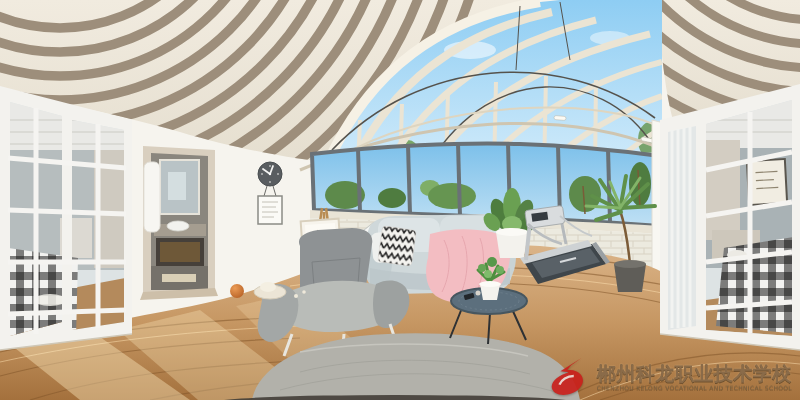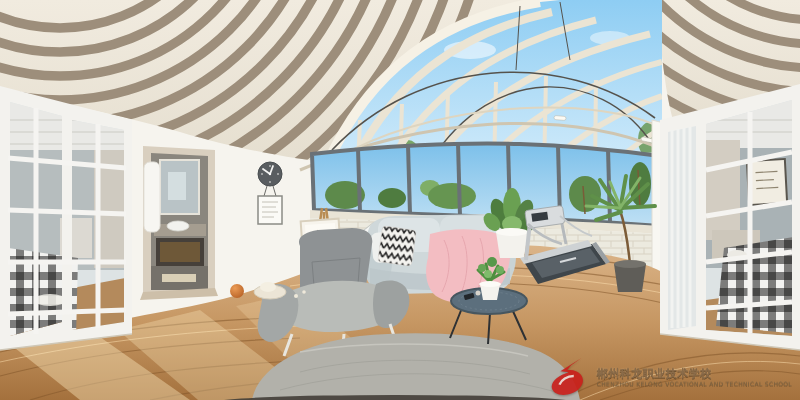--- a/index.html
+++ b/index.html
@@ -3,21 +3,21 @@
 <meta charset="utf-8">
 <style>
   html,body{margin:0;padding:0;background:#222;}
   .stage{position:relative;width:800px;height:400px;overflow:hidden;background:#f6f4ee;
          font-family:"DejaVu Sans", sans-serif;}
   .stage svg{display:block;}
   .watermark{position:absolute;right:8px;bottom:2px;display:flex;align-items:center;gap:5px;
              pointer-events:none;}
   .wm-logo{flex:0 0 auto;opacity:.92;filter:drop-shadow(0 1px 1px rgba(40,20,10,.4));}
   .wm-text{display:flex;flex-direction:column;align-items:flex-start;line-height:1;}
-  .wm-title{font-weight:bold;font-size:11px;letter-spacing:.5px;color:#8a6b49;
+  .wm-title{font-weight:bold;font-size:19px;letter-spacing:.5px;color:#8a6b49;
             text-shadow:0 1px 0 rgba(55,38,18,.55),0 0 2px rgba(255,230,180,.3);
             font-family:"DejaVu Sans", sans-serif;white-space:nowrap;}
   .wm-sub{margin-top:2px;font-size:6px;letter-spacing:.32px;color:#7d6342;white-space:nowrap;
           text-shadow:0 1px 0 rgba(55,38,18,.35);}
 </style>
 </head>
 <body>
 
 <div class="stage">
 <svg width="800" height="400" viewBox="0 0 800 400">

